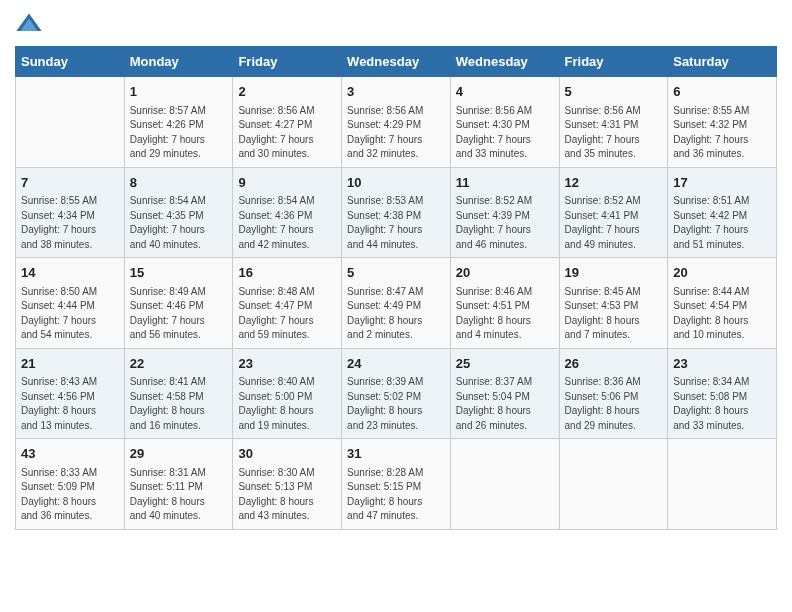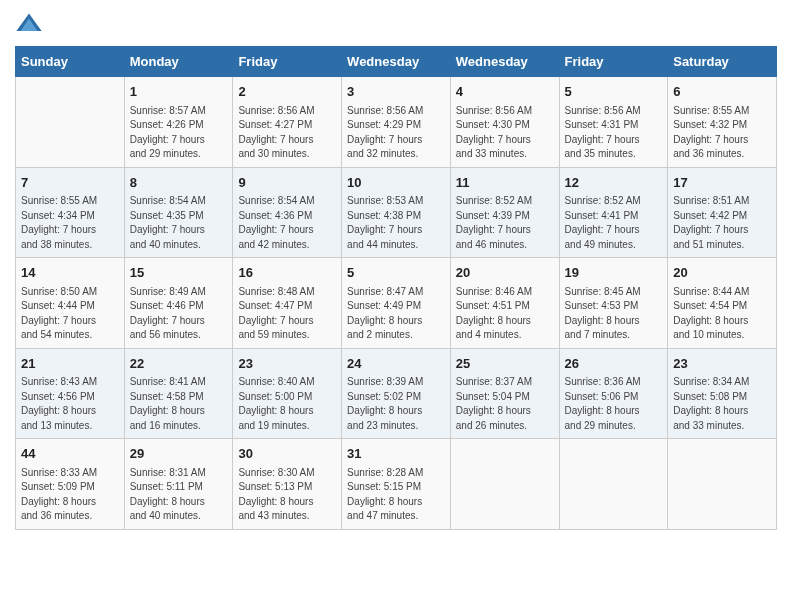--- a/index.html
+++ b/index.html
@@ -233,21 +233,21 @@
           <span class="day-num">26</span>
           <div class="day-info">Sunrise: 8:36 AM<br>Sunset: 5:06 PM<br>Daylight: 8 hours<br>and 29 minutes.</div>
         </td>
         <td>
           <span class="day-num">23</span>
           <div class="day-info">Sunrise: 8:34 AM<br>Sunset: 5:08 PM<br>Daylight: 8 hours<br>and 33 minutes.</div>
         </td>
       </tr>
       <tr>
         <td>
-          <span class="day-num">44</span>
+          <span class="day-num">43</span>
           <div class="day-info">Sunrise: 8:33 AM<br>Sunset: 5:09 PM<br>Daylight: 8 hours<br>and 36 minutes.</div>
         </td>
         <td>
           <span class="day-num">29</span>
           <div class="day-info">Sunrise: 8:31 AM<br>Sunset: 5:11 PM<br>Daylight: 8 hours<br>and 40 minutes.</div>
         </td>
         <td>
           <span class="day-num">30</span>
           <div class="day-info">Sunrise: 8:30 AM<br>Sunset: 5:13 PM<br>Daylight: 8 hours<br>and 43 minutes.</div>
         </td>

